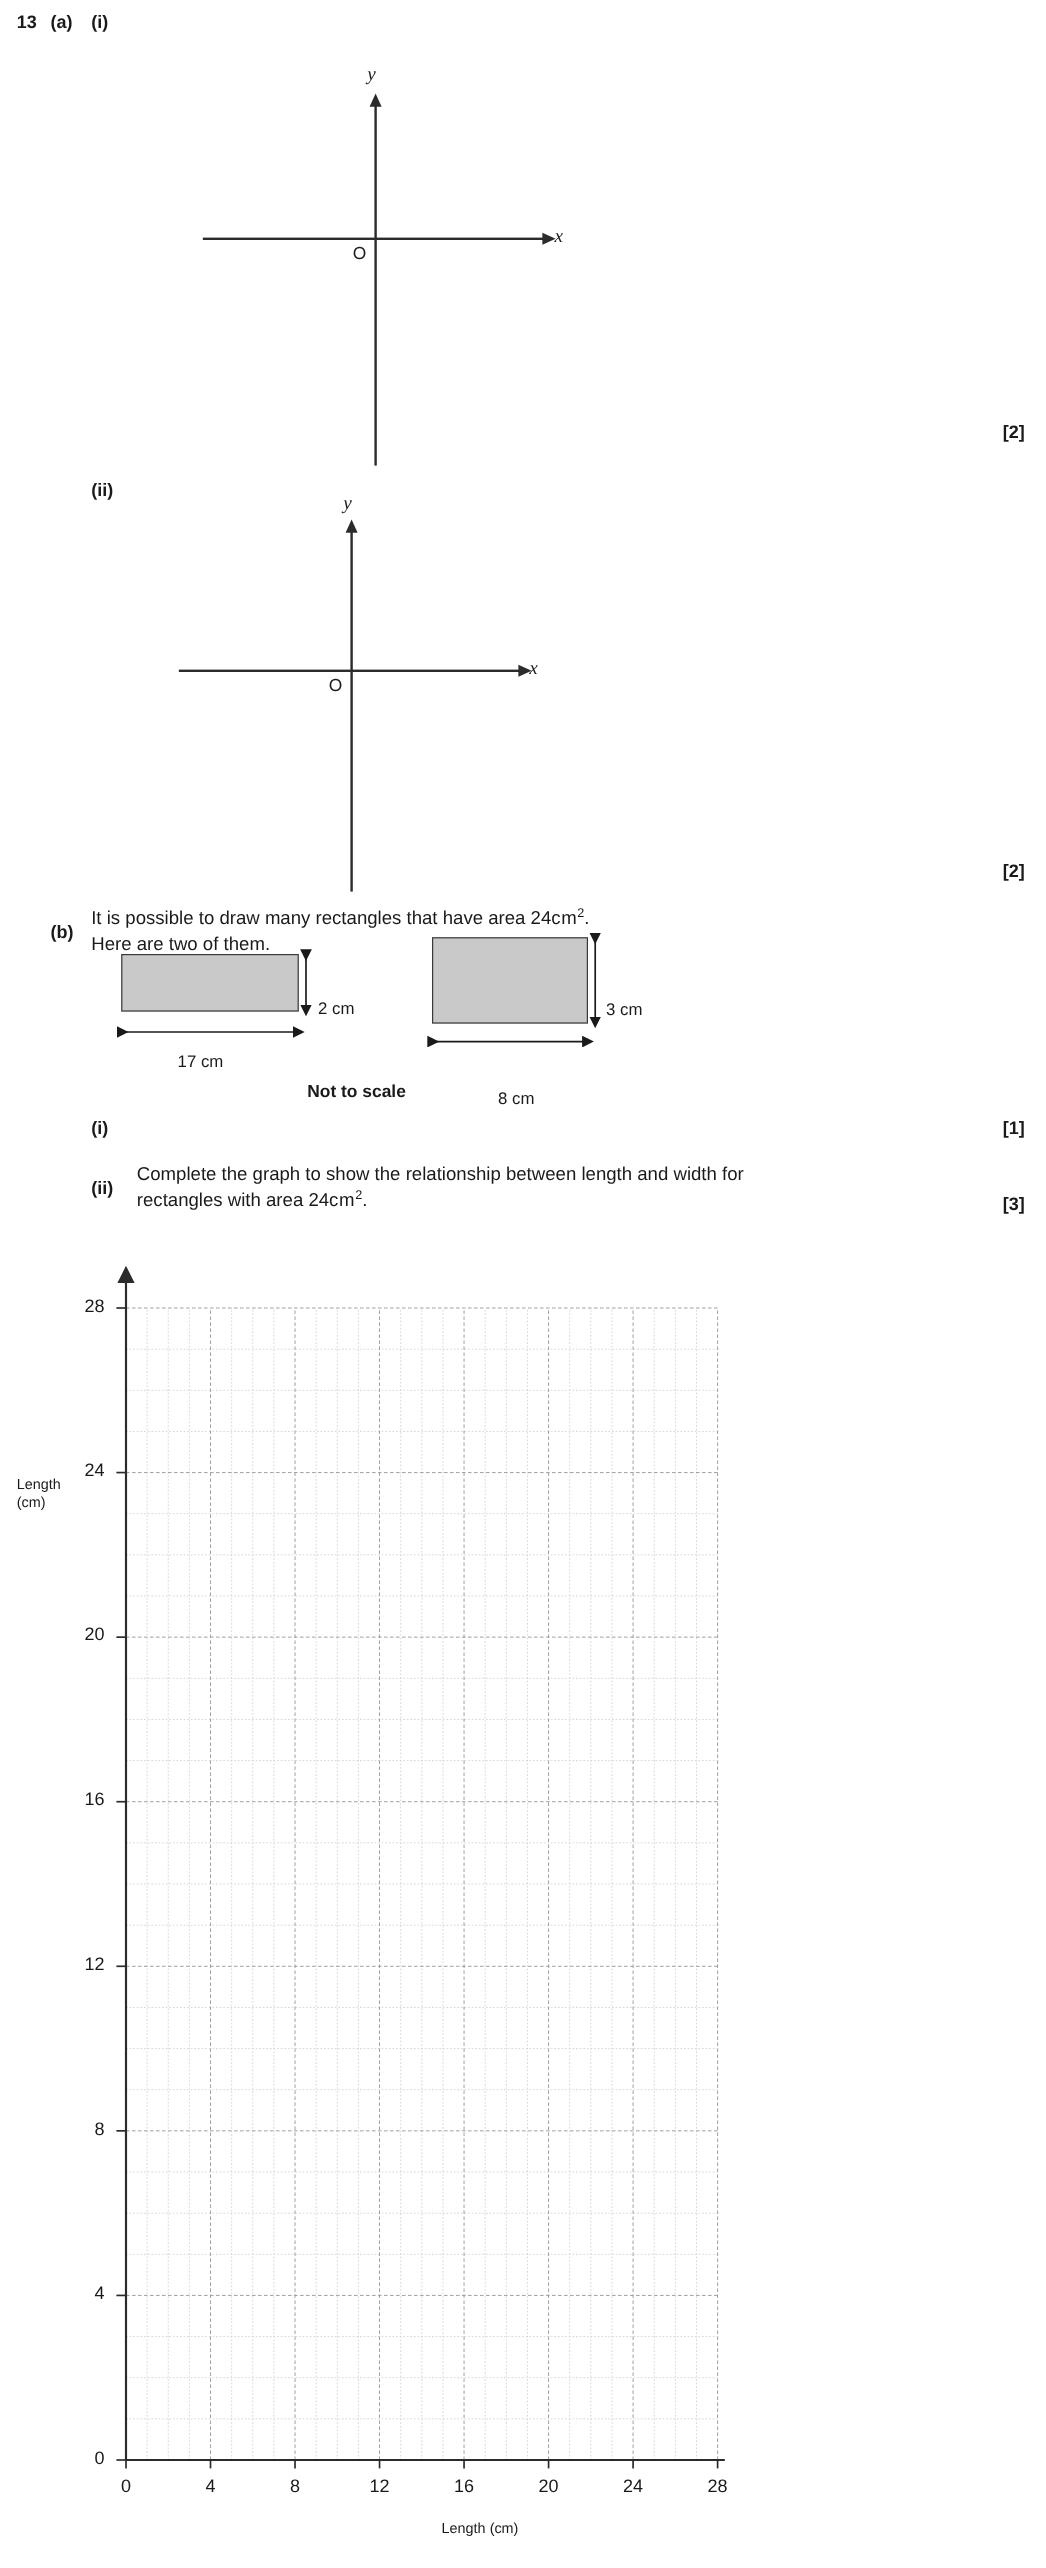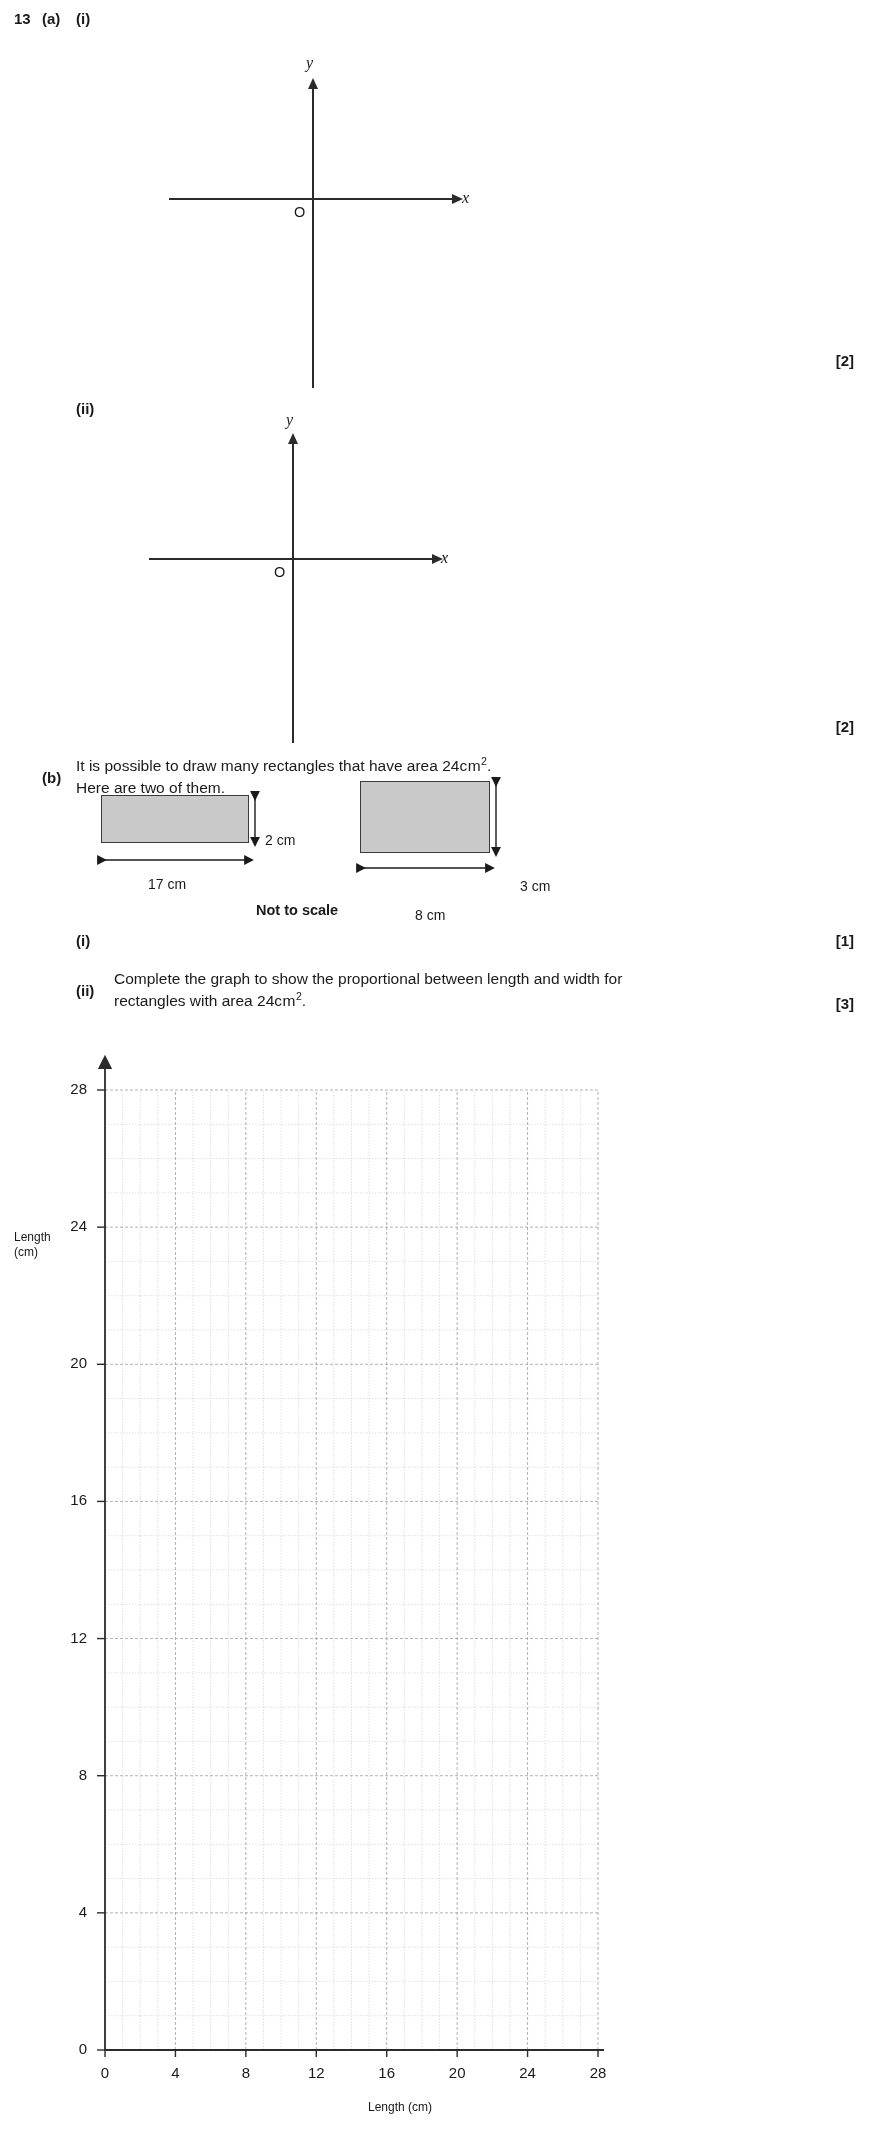--- a/index.html
+++ b/index.html
@@ -148,42 +148,42 @@
 
   <svg class="dimsvg" style="left:96px; top:852px;" width="160" height="16">
     <line x1="6" y1="8" x2="153" y2="8" stroke="#1a1a1a" stroke-width="1.4" marker-start="url(#ah1)" marker-end="url(#ah1)"></line>
   </svg>
   <div class="dimlabel" style="left:148px; top:876px;">17 cm</div>
 
   <div class="rect-shape" style="left:360px; top:781px; width:130px; height:72px;"></div>
   <svg class="dimsvg" style="left:487px; top:776px;" width="18" height="82">
     <line x1="9" y1="6" x2="9" y2="76" stroke="#1a1a1a" stroke-width="1.4" marker-start="url(#ah1)" marker-end="url(#ah1)"></line>
   </svg>
-  <div class="dimlabel" style="left:520px; top:833px;margin-top:45px;">3 cm</div>
+  <div class="dimlabel" style="left:505px; top:833px;">3 cm</div>
 
   <svg class="dimsvg" style="left:355px; top:860px;" width="142" height="16">
     <line x1="6" y1="8" x2="135" y2="8" stroke="#1a1a1a" stroke-width="1.4" marker-start="url(#ah1)" marker-end="url(#ah1)"></line>
   </svg>
   <div class="dimlabel" style="left:415px; top:907px;">8 cm</div>
 
   <div class="nts" style="left:256px; top:902px;">Not to scale</div>
 
   <div class="qrow" style="left:14px; top:932px; width:840px;">
     <span class="qnum"></span>
     <span class="qpart"></span>
     <span class="qsub">(i)</span>
   </div>
   <div class="marks" style="top:932px;">[1]</div>
 
   <div class="qrow" style="left:14px; top:968px; width:790px;">
     <span class="qnum"></span>
     <span class="qpart"></span>
     <span class="qsub">(ii)</span>
     <span class="qtext">
-      <span>Complete the graph to show the proportional between length and width for</span><br>
+      <span>Complete the graph to show the relationship between length and width for</span><br>
       <span><span>rectangles with area 24</span><span class="nbsp-thin">cm</span><sup>2</sup><span>.</span></span>
     </span>
   </div>
   <div class="marks" style="top:995px;">[3]</div>
 
   <div id="grid-wrap" style="left:0px; top:1025px; width:872px; height:1110px;">
 
     <svg id="grid-svg" width="872" height="1115">
       <defs>
         <marker id="gah" markerWidth="8" markerHeight="8" refX="4" refY="4" orient="auto">

